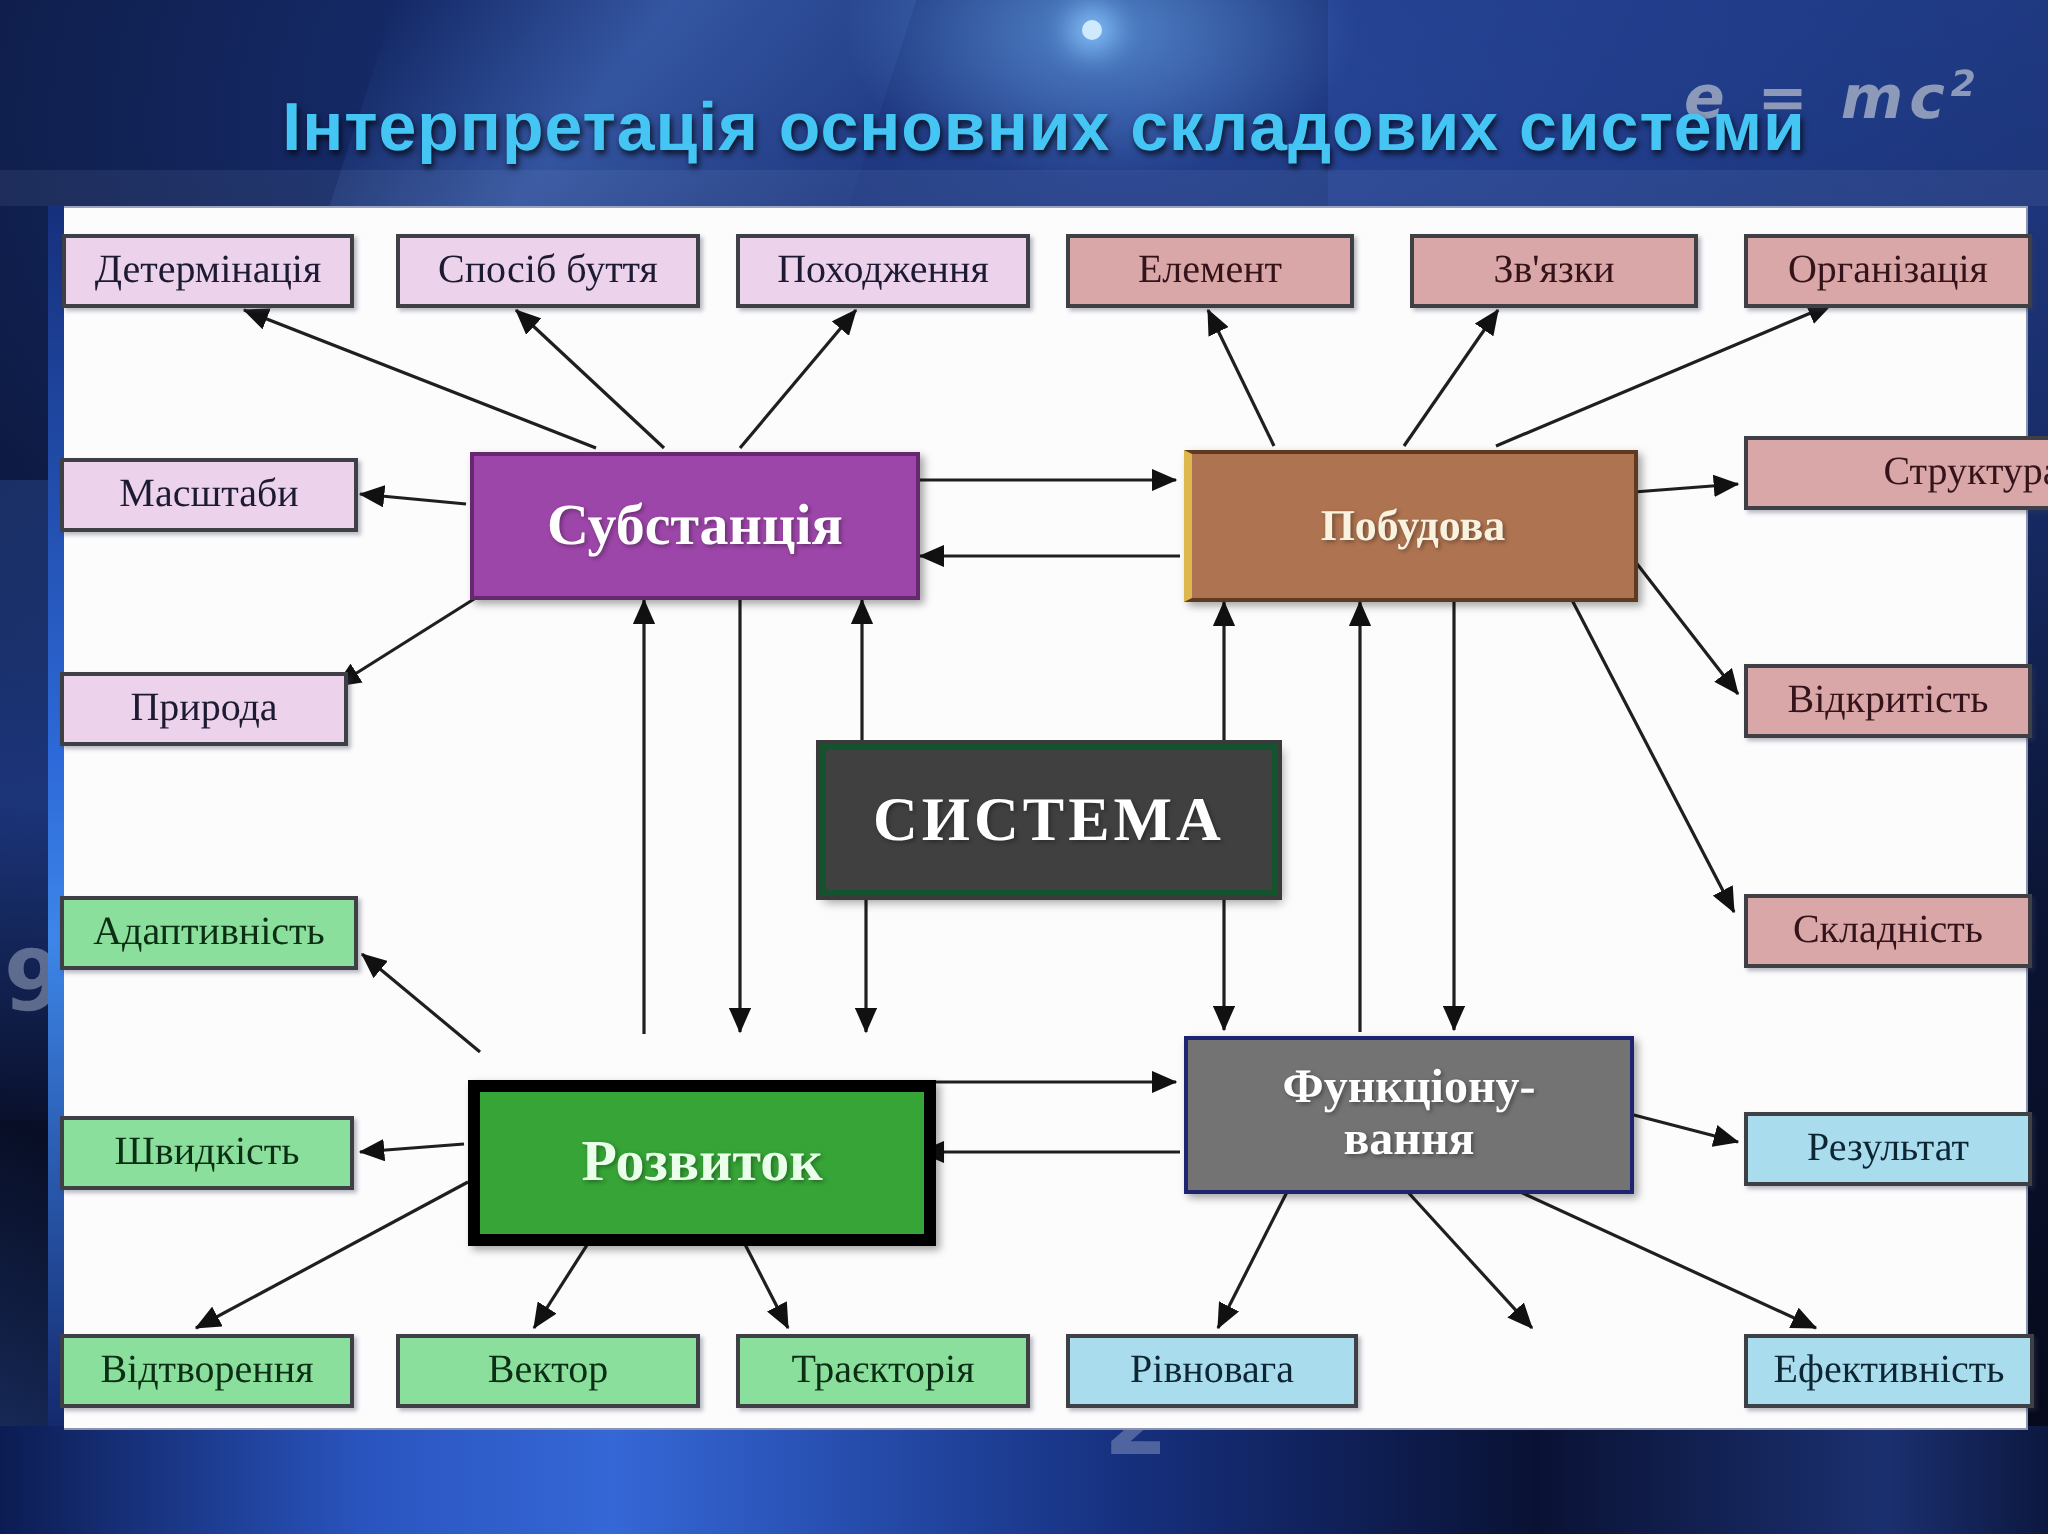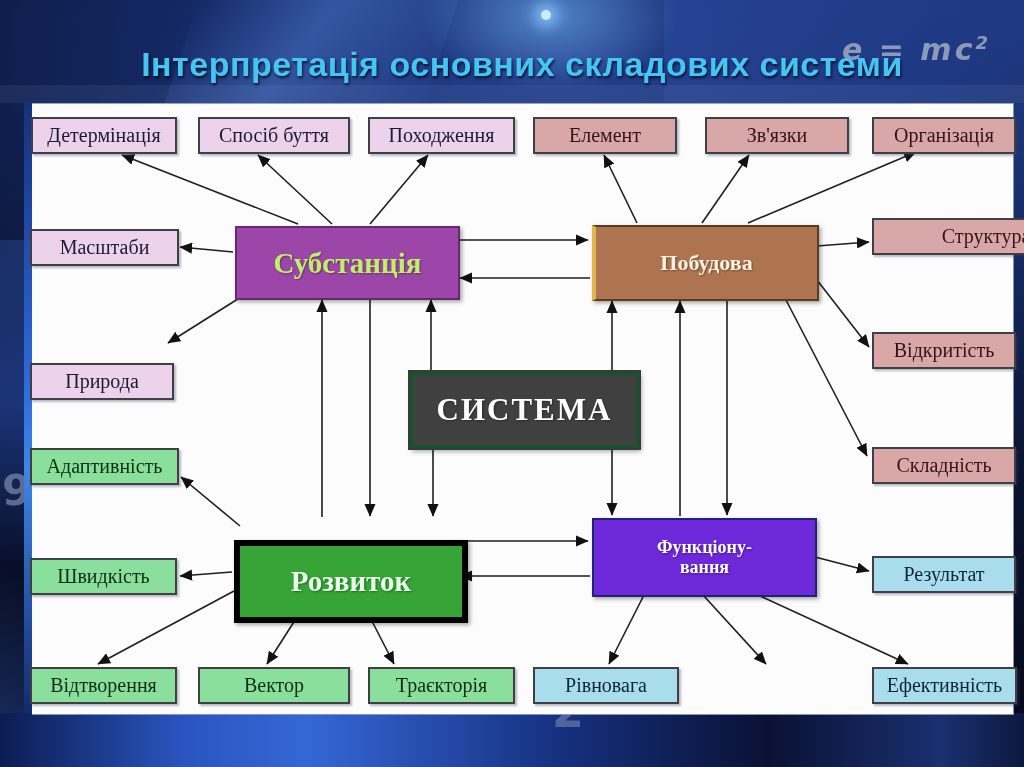--- a/index.html
+++ b/index.html
@@ -52,30 +52,30 @@
     font:20px "Liberation Serif",serif;
     box-shadow:1.5px 1.5px 2px rgba(60,60,90,.35);}
   .pink {background:#ecd2ea;color:#1d1b33;}
   .rose {background:#d9a7a7;color:#35131a;}
   .green{background:#8bdf9d;color:#0c2e14;}
   .blue {background:#a9ddee;color:#0e2634;}
   .main{position:absolute;z-index:4;display:flex;align-items:center;justify-content:center;
     font-family:"Liberation Serif",serif;font-weight:bold;
     box-shadow:2px 2px 4px rgba(0,0,0,.35);text-shadow:1px 1px 2px rgba(0,0,0,.35);}
   .box-substance{left:235px;top:226px;width:221px;height:70px;font-size:29px;
-    background:#9d46a9;border:2px solid #66286e;color:#bef264;}
+    background:#9d46a9;border:2px solid #66286e;color:#ffffff;}
   .box-pobudova{left:592px;top:225px;width:221px;height:72px;font-size:22px;
     background:#ae7451;border:2px solid #5e3a20;border-left:4px solid #ddb84f;color:#f8f2df;}
   .box-systema{left:410px;top:372px;width:223px;height:70px;font-size:31px;letter-spacing:2px;
     background:#404040;border:3px solid #14532d;color:#ffffff;
     box-shadow:0 0 0 2px #3a3a3a, 2px 3px 5px rgba(0,0,0,.4);}
   .box-rozvytok{left:234px;top:540px;width:222px;height:71px;font-size:29px;
     background:#36a436;border:6px solid #000000;color:#eaffea;}
-  .box-funct{left:592px;top:518px;width:221px;height:75px;font-size:18px;line-height:1.08;
-    background:#6d28d9;border:2px solid #1e2470;color:#ffffff;flex-direction:column;text-align:center;}
+  .box-funct{left:592px;top:518px;width:221px;height:75px;font-size:24px;line-height:1.08;
+    background:#737373;border:2px solid #1e2470;color:#ffffff;flex-direction:column;text-align:center;}
 </style>
 </head>
 <body>
 
 <div class="stage">
 
   <div class="bg bg-streak1"></div>
   <div class="bg bg-streak2"></div>
   <div class="bg bg-streak3"></div>
   <div class="bg bg-glow"></div>
@@ -134,21 +134,21 @@
   </svg>
 
   <div class="sat pink" style="left:31px;top:117px;width:142px;">Детермінація</div>
   <div class="sat pink" style="left:198px;top:117px;width:148px;">Спосіб буття</div>
   <div class="sat pink" style="left:368px;top:117px;width:143px;">Походження</div>
   <div class="sat rose" style="left:533px;top:117px;width:140px;">Елемент</div>
   <div class="sat rose" style="left:705px;top:117px;width:140px;">Зв'язки</div>
   <div class="sat rose" style="left:872px;top:117px;width:140px;">Організація</div>
 
   <div class="sat pink" style="left:30px;top:229px;width:145px;">Масштаби</div>
-  <div class="sat pink" style="left:30px;top:336px;width:140px;margin-top:27px;">Природа</div>
+  <div class="sat pink" style="left:30px;top:336px;width:140px;">Природа</div>
   <div class="sat green" style="left:30px;top:448px;width:145px;">Адаптивність</div>
   <div class="sat green" style="left:30px;top:558px;width:143px;">Швидкість</div>
 
   <div class="sat rose" style="left:872px;top:218px;width:140px;padding-left:42px;">Структура</div>
   <div class="sat rose" style="left:872px;top:332px;width:140px;">Відкритість</div>
   <div class="sat rose" style="left:872px;top:447px;width:140px;">Складність</div>
   <div class="sat blue" style="left:872px;top:556px;width:140px;">Результат</div>
 
   <div class="sat green" style="left:30px;top:667px;width:143px;">Відтворення</div>
   <div class="sat green" style="left:198px;top:667px;width:148px;">Вектор</div>

